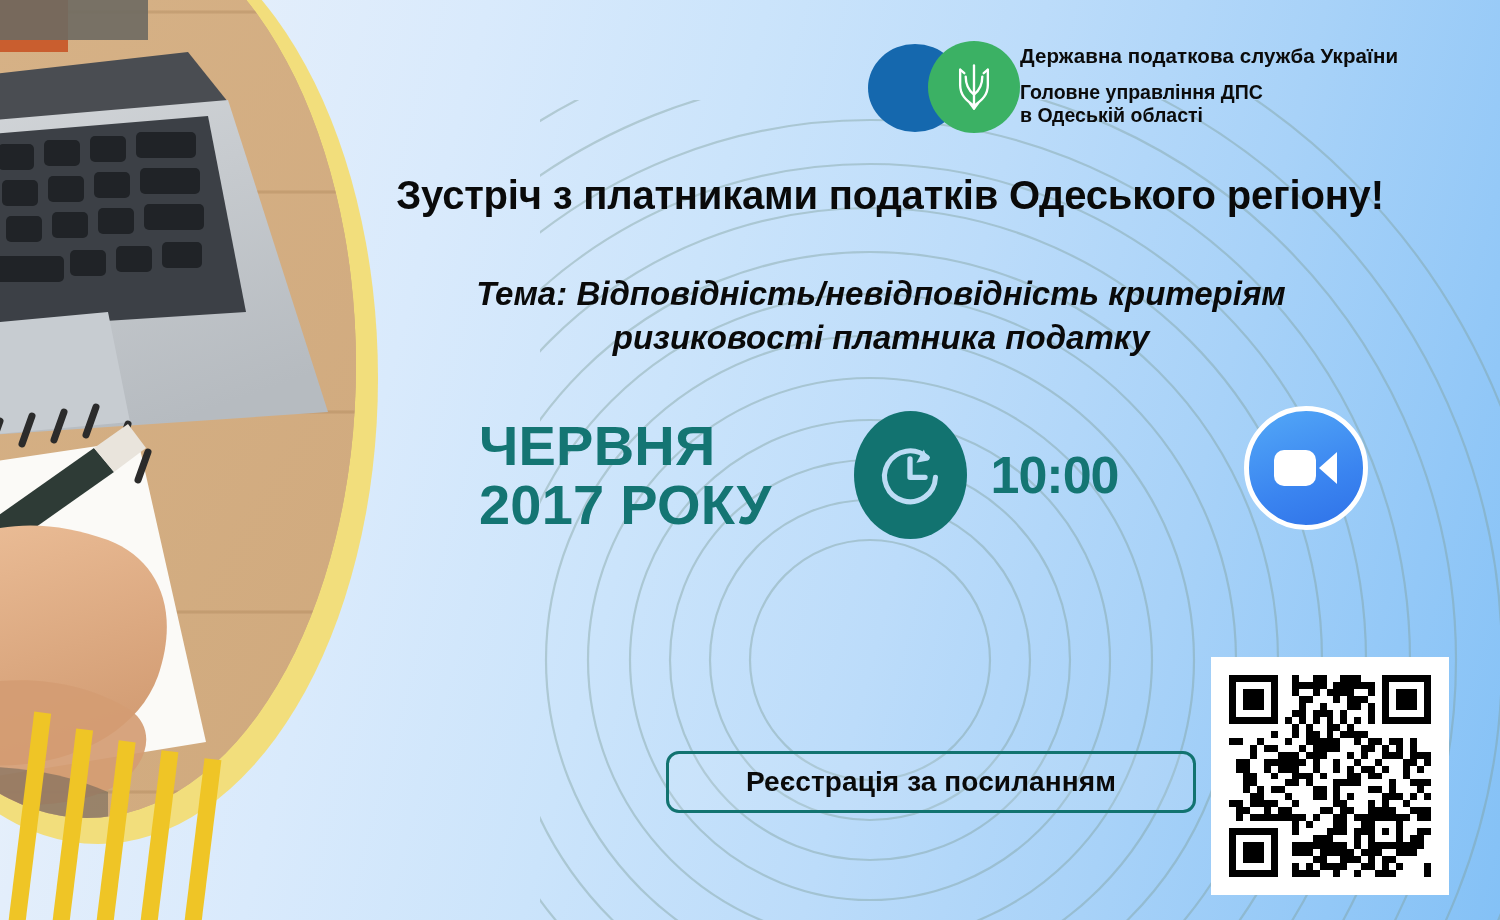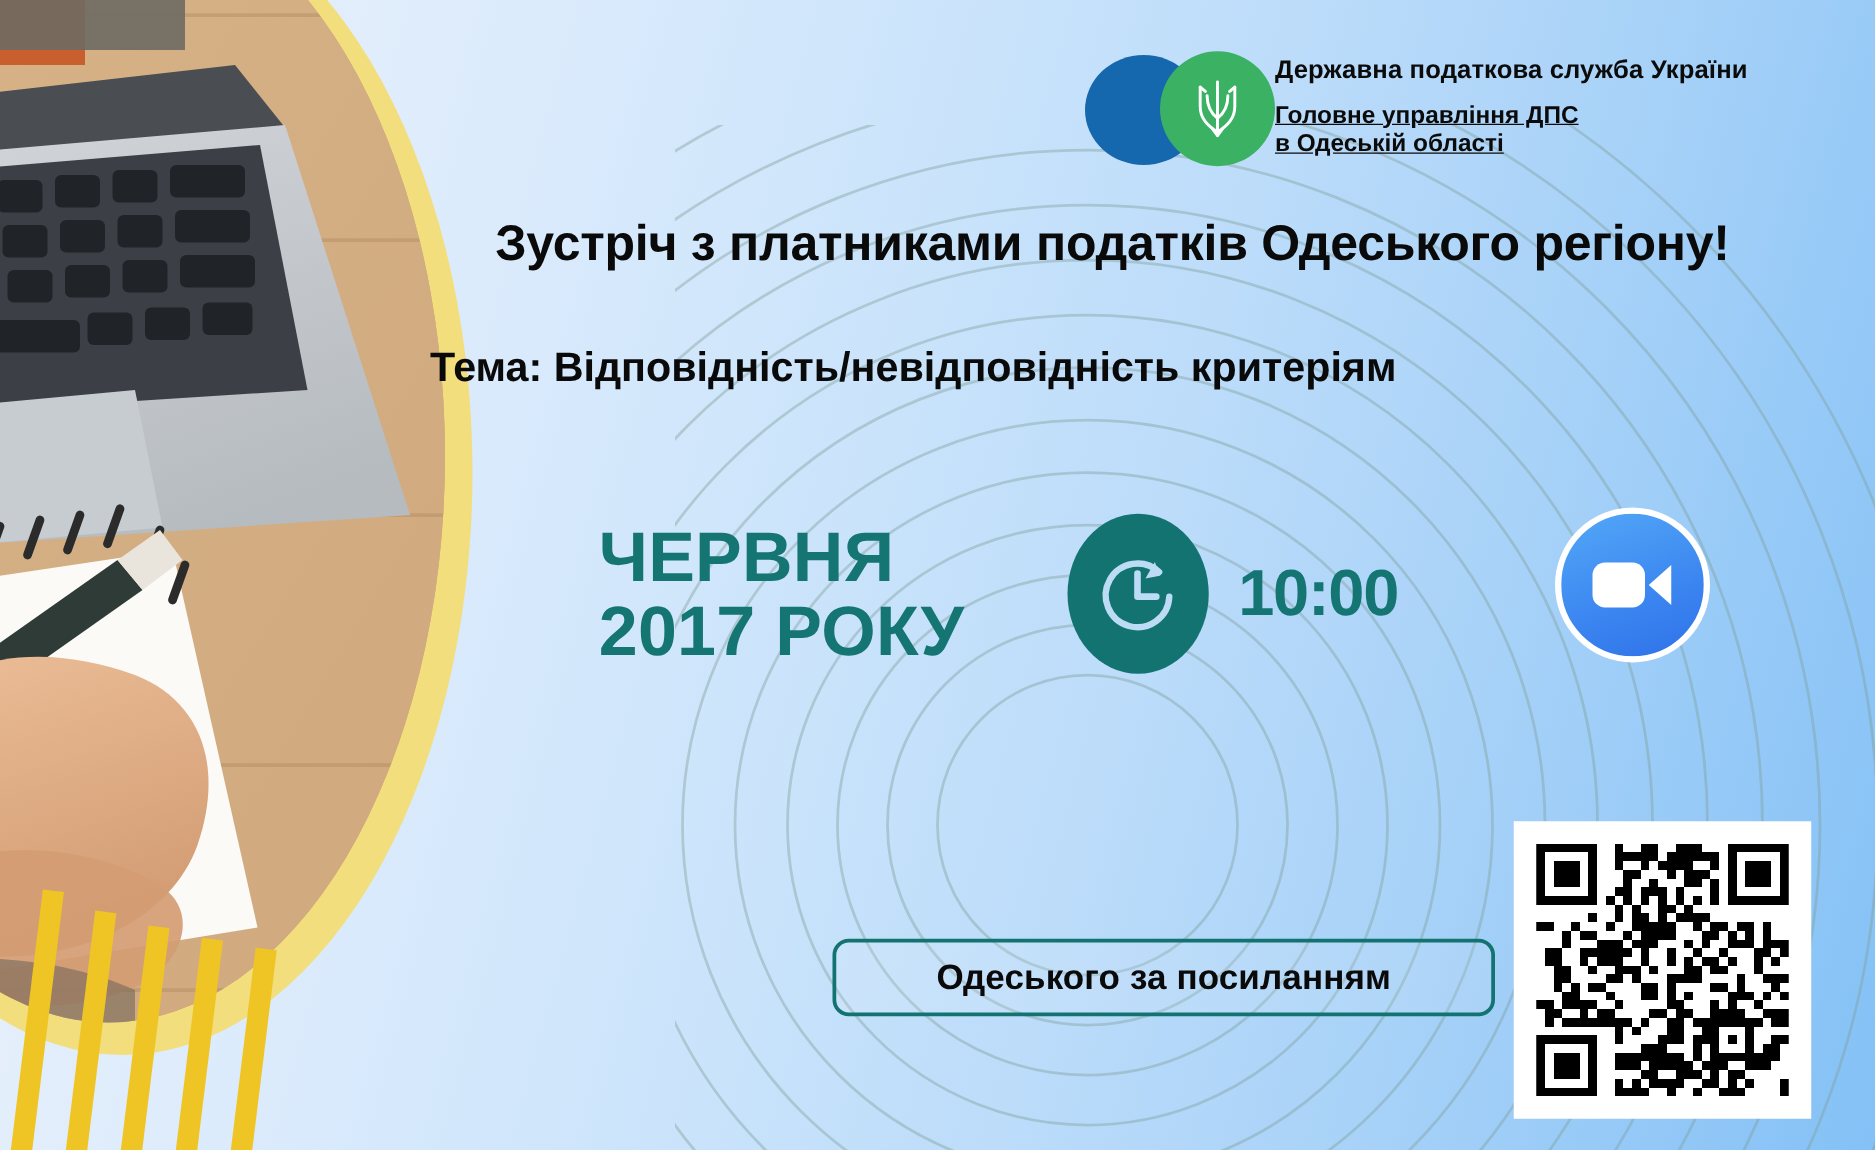--- a/index.html
+++ b/index.html
@@ -77,34 +77,34 @@
     display: flex; align-items: center; justify-content: center;
   }
   .trident { width: 42px; height: 54px; }
   .logo-text { color: #0b0b0b; }
   .logo-line1 {
     font-size: 20.5px; font-weight: 700; letter-spacing: .1px;
     white-space: nowrap; line-height: 1.2;
   }
   .logo-line2 {
     font-size: 19.5px; font-weight: 700; line-height: 1.22;
-    margin-top: 12px; white-space: pre-line; text-decoration: underline;
+    margin-top: 12px; white-space: pre-line;
   }
 
   
   .headline {
     position: absolute; left: 300px; top: 172px; width: 1180px;
     text-align: center; color: #0a0a0a;
     font-size: 40px; font-weight: 700; line-height: 1.18;
     letter-spacing: -.2px;
   }
   .subhead {
-    position: absolute; left: 344px; top: 272px; width: 1130px;
-    text-align: left; color: #0a0a0a;
-    font-size: 33px; font-weight: 700; line-height: 1.34;
+    position: absolute; left: 316px; top: 272px; width: 1130px;
+    text-align: center; color: #0a0a0a;
+    font-size: 33px; font-weight: 700; line-height: 1.34; font-style: italic;
   }
   .subhead .sub-line { display: block; }
 
   
   .info-row {
     position: absolute; left: 465px; top: 405px;
     display: flex; align-items: center; height: 140px;
   }
   .badge-circle {
     width: 113px; height: 128px; border-radius: 50%;
@@ -331,20 +331,21 @@
       <div class="logo-line1">Державна податкова служба України</div>
       <div class="logo-line2">Головне управління ДПС
 в Одеській області</div>
     </div>
   </div>
 
   <div class="headline">Зустріч з платниками податків Одеського регіону!</div>
 
   <div class="subhead">
     <span class="sub-line">Тема: Відповідність/невідповідність критеріям</span>
+    <span class="sub-line">ризиковості платника податку</span>
   </div>
 
   <div class="info-row">
 
 
     <div class="date-text">
       <span>ЧЕРВНЯ</span>
       <span>2017 РОКУ</span>
     </div>
 
@@ -359,21 +360,21 @@
     <div class="time-text">10:00</div>
   </div>
 
   <div class="zoom-logo">
     <svg class="cam" viewBox="0 0 66 44" aria-hidden="true">
       <rect x="1" y="4" width="42" height="36" rx="10" fill="#ffffff"></rect>
       <path d="M46 22 L64 6 L64 38 Z" fill="#ffffff"></path>
     </svg>
   </div>
 
-  <div class="reg-button">Одеського за посиланням</div>
+  <div class="reg-button">Реєстрація за посиланням</div>
 
   <div class="qr-card">
     <svg class="qr-svg" viewBox="0 0 29 29" shape-rendering="crispEdges" aria-hidden="true">
       <rect width="29" height="29" fill="#ffffff"></rect>
       <g fill="#000000" id="qr-cells">
           <rect x="0" y="0" width="1" height="1"></rect>
           <rect x="1" y="0" width="1" height="1"></rect>
           <rect x="2" y="0" width="1" height="1"></rect>
           <rect x="3" y="0" width="1" height="1"></rect>
           <rect x="4" y="0" width="1" height="1"></rect>

